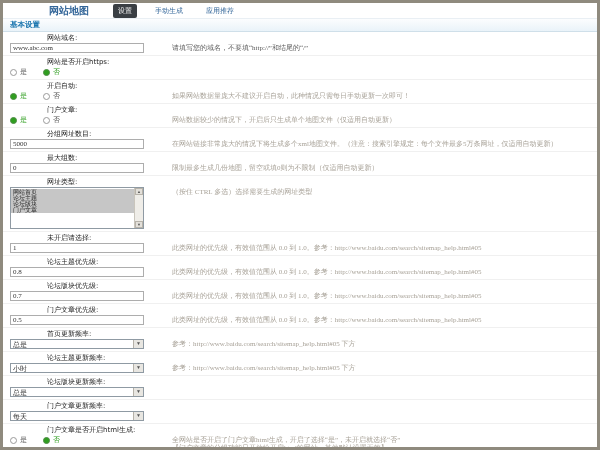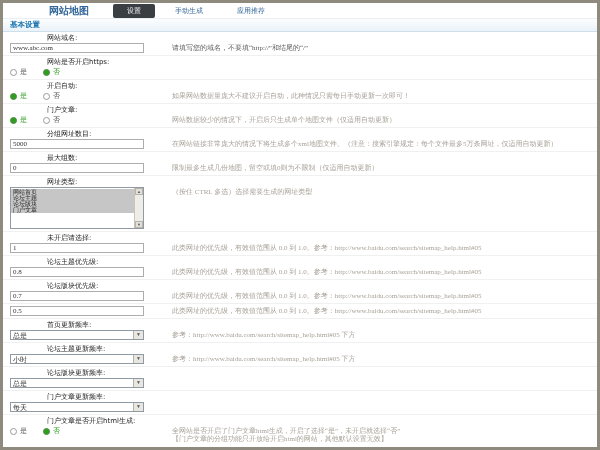--- a/index.html
+++ b/index.html
@@ -3,21 +3,21 @@
 <meta charset="utf-8">
 <style>
   html,body{margin:0;padding:0;}
   body{width:600px;height:450px;background:#8f8a7e;overflow:hidden;
        font-family:"DejaVu Sans",sans-serif;}
   .page{position:absolute;left:3px;top:3px;width:594px;height:444px;background:#fff;overflow:hidden;}
 
   
   .nav{height:15px;display:flex;align-items:center;padding-left:7px;background:#fff;}
   .app-title{color:#336699;font-weight:bold;font-size:10px;margin-right:24px;padding-left:39px;}
-  .tab{font-size:7px;color:#336699;margin-right:6px;padding:2px 14px;cursor:pointer;text-align:right;}
+  .tab{font-size:7px;color:#336699;margin-right:13px;padding:2px 5px;cursor:pointer;text-align:right;}
   .tab.active{background:#3a3f44;color:#fff;border-radius:2px;}
 
   
   .section-bar{height:12px;line-height:12px;background:linear-gradient(#fcfdfe,#eaf3f9);
     border-top:1px solid #e9eff4;border-bottom:1px solid #cfdfe9;color:#1f78b0;
     font-weight:bold;font-size:7.5px;padding-left:7px;}
 
   
   .row{border-top:1px solid #f0f0f0;padding:2px 6px 2px 7px;}
   .row.first{border-top:none;}
@@ -177,20 +177,21 @@
     </div>
   </div>
   <div class="row">
     <div class="lbl">论坛版块优先级:</div>
     <div class="cl">
       <input class="ti" value="0.7" style="">
       <div class="hint">此类网址的优先级，有效值范围从 0.0 到 1.0。参考：http://www.baidu.com/search/sitemap_help.html#05</div>
     </div>
   </div>
   <div class="row">
+    <div class="lbl">门户文章优先级:</div>
     <div class="cl">
       <input class="ti" value="0.5" style="">
       <div class="hint">此类网址的优先级，有效值范围从 0.0 到 1.0。参考：http://www.baidu.com/search/sitemap_help.html#05</div>
     </div>
   </div>
 
   <div class="row">
     <div class="lbl">首页更新频率:</div>
     <div class="cl">
       <div class="sel">

